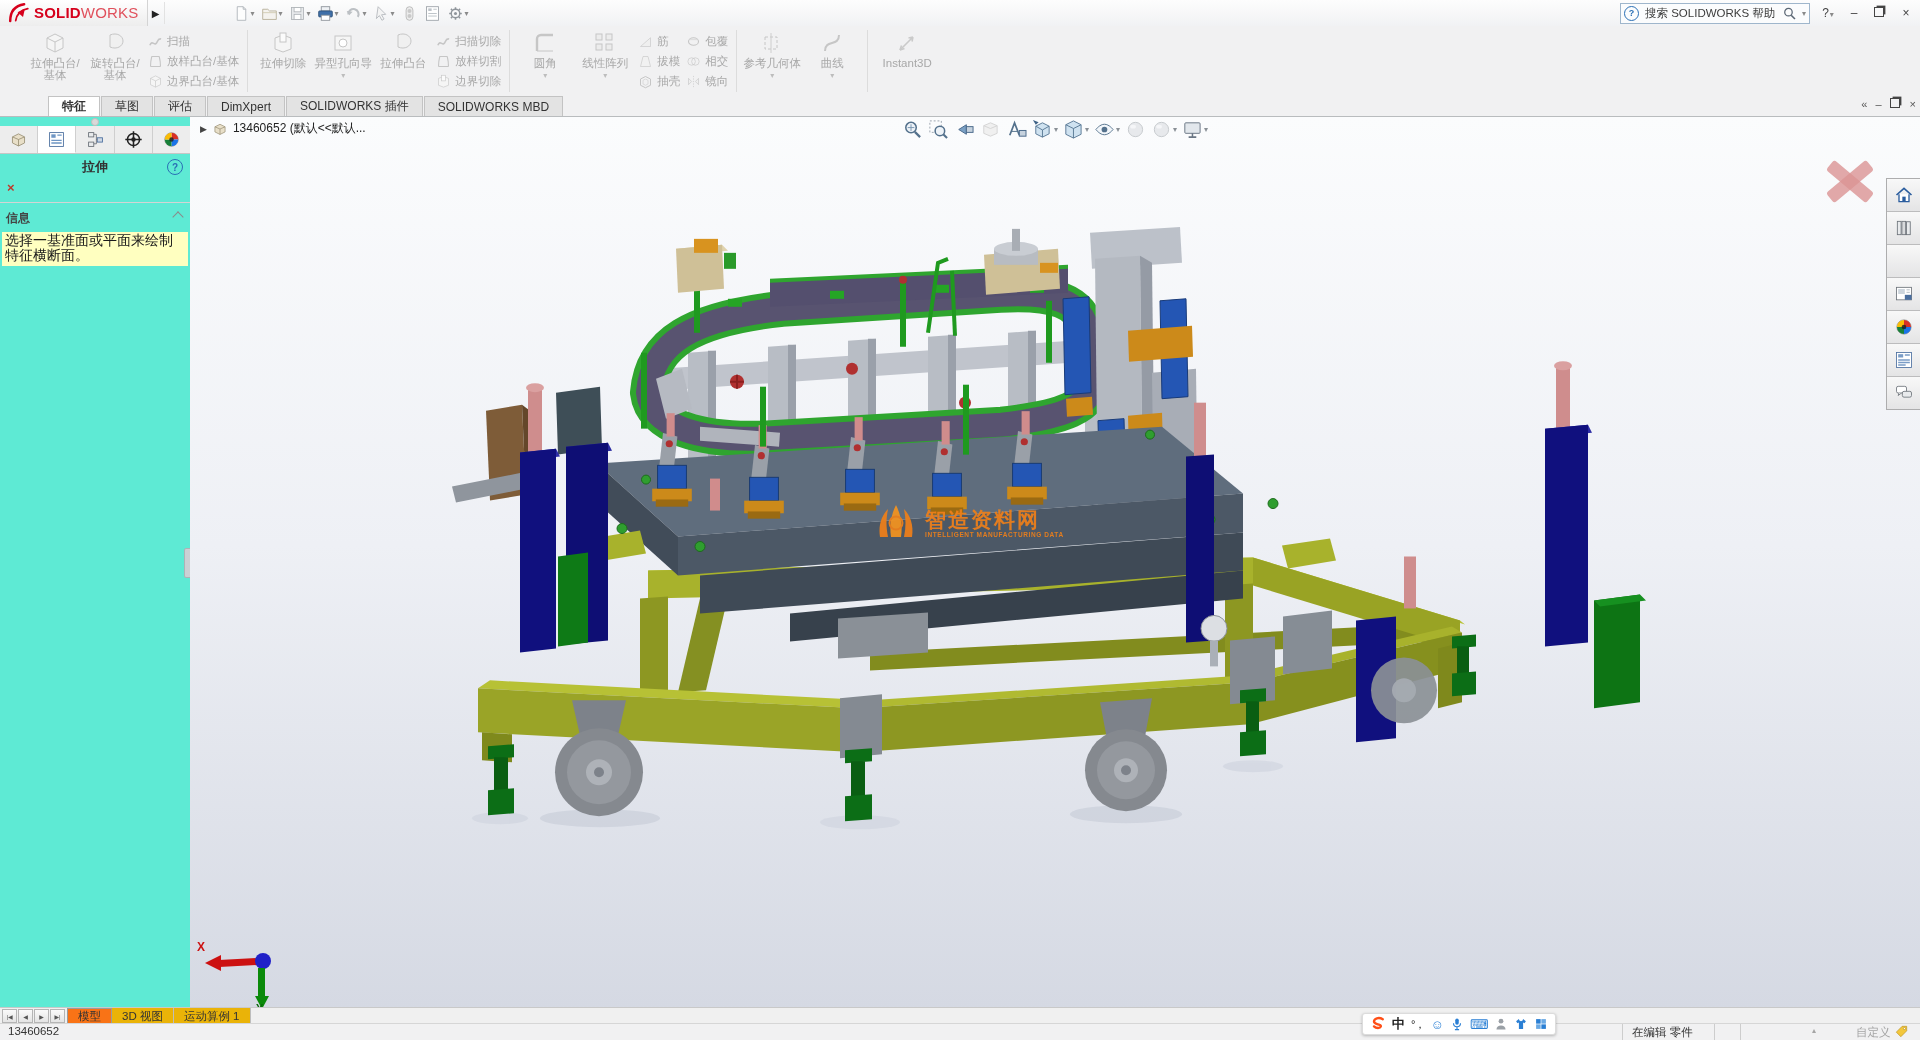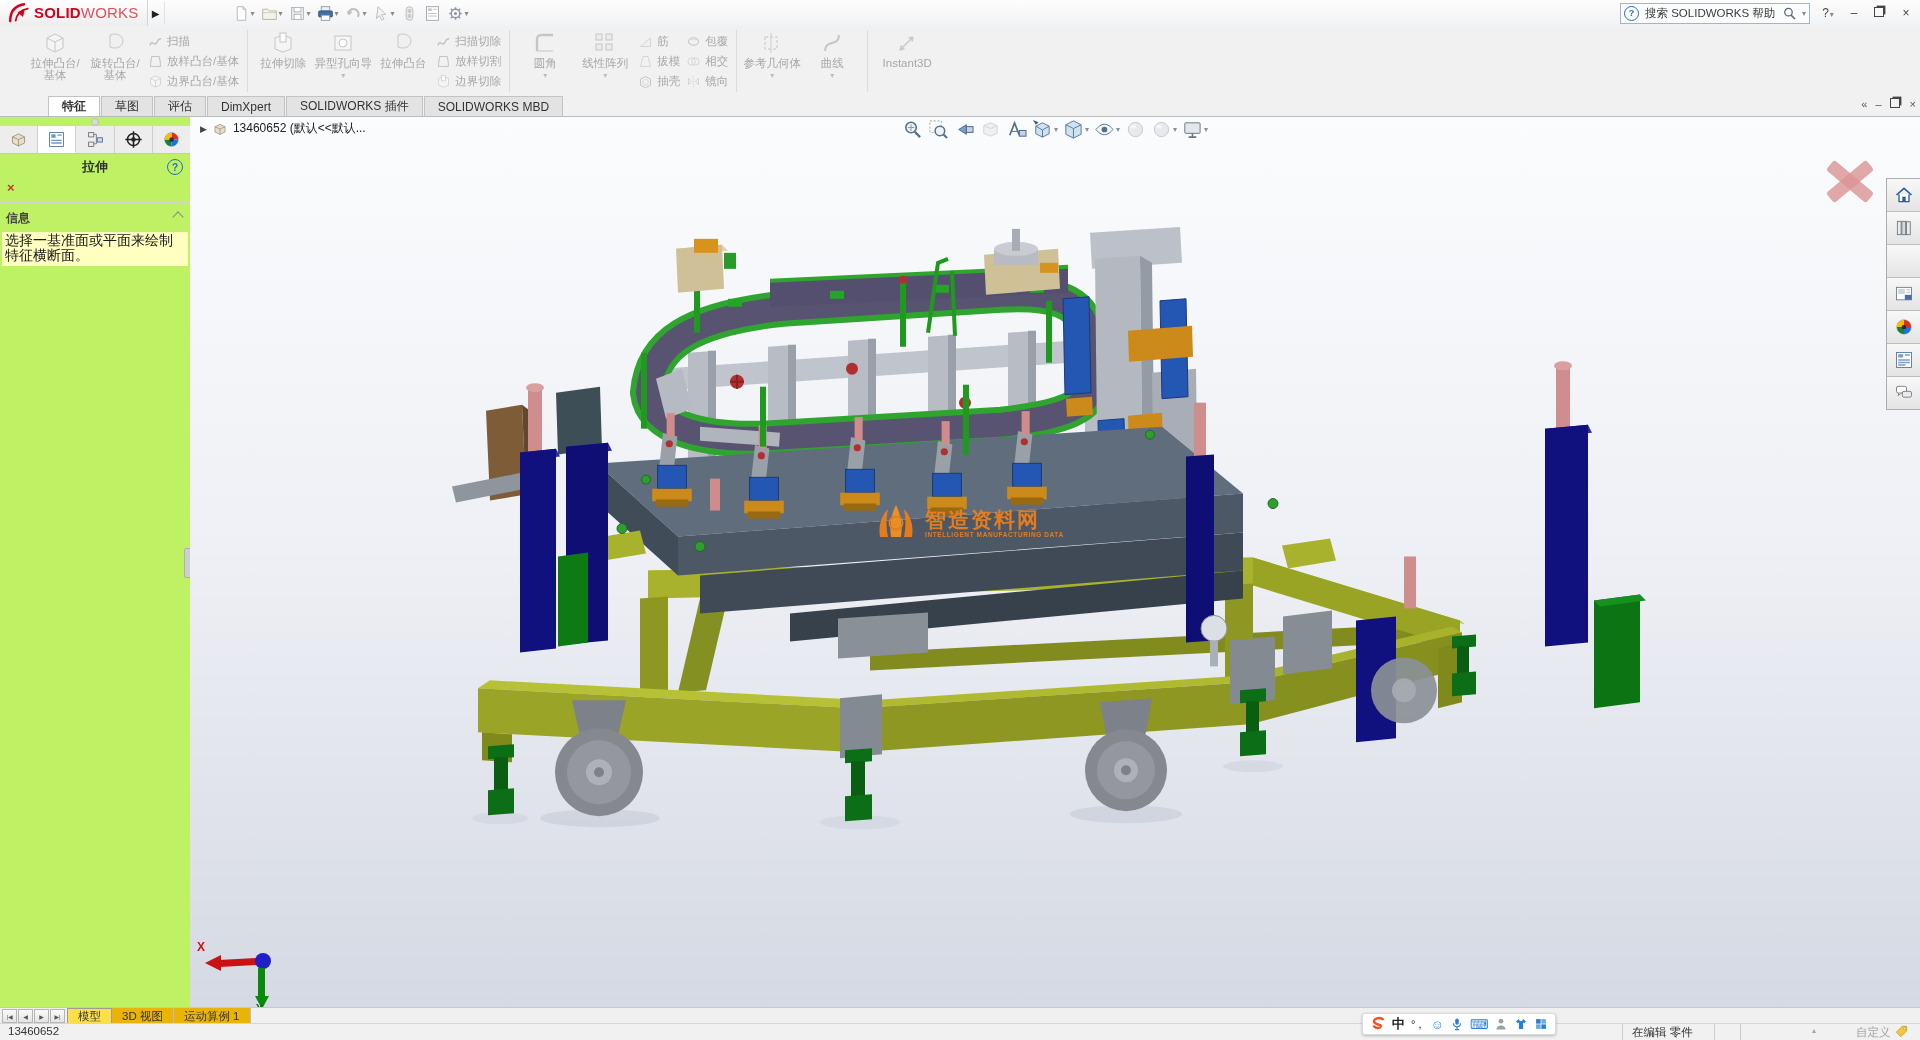--- a/index.html
+++ b/index.html
@@ -55,21 +55,21 @@
   
   .cmdtabs{position:absolute;top:96px;left:0;right:0;height:20px;background:#f1f1f2;
     display:flex;align-items:flex-end;border-bottom:1px solid #b9bcbe;}
   .ctab{height:19px;display:flex;align-items:center;padding:0 13px;font-size:12px;color:#333;
     background:#e3e3e3;border:1px solid #c3c3c3;border-bottom:none;margin-right:1px;}
   .ctab.active{background:#ffffff;font-weight:bold;margin-left:48px;}
   .doc-controls{position:absolute;right:4px;top:2px;display:flex;align-items:center;gap:8px;
     font-size:11px;color:#555;}
 
   
-  .panel{position:absolute;top:117px;left:0;width:190px;bottom:32px;background:#bef264;
+  .panel{position:absolute;top:117px;left:0;width:190px;bottom:32px;background:#5eead4;
     border-right:1px solid #b5b8ba;}
   .panel-grip{height:9px;display:flex;align-items:center;justify-content:center;}
   .panel-grip .dot{width:6px;height:6px;border-radius:50%;background:#d9d9d9;border:1px solid #bdbdbd;}
   .ptabs{display:flex;height:27px;border-bottom:1px solid #c6c6c6;}
   .ptab{flex:1;display:flex;align-items:center;justify-content:center;background:#ededed;
     border-right:1px solid #cfcfcf;}
   .ptab.active{background:#ffffff;border-bottom:1px solid #fff;}
   .ptab svg{width:19px;height:19px;}
   .pm-titlerow{position:relative;height:26px;display:flex;align-items:center;justify-content:center;}
   .pm-title{font-size:13px;font-weight:bold;color:#333;}
@@ -117,21 +117,21 @@
   .triad{position:absolute;left:5px;top:818px;}
 
   
   .tabbar{position:absolute;left:0;right:0;bottom:16px;height:16px;background:#f0f0f0;
     border-top:1px solid #c9c9c9;display:flex;align-items:stretch;font-size:11.5px;color:#333;}
   .navbtns{display:flex;align-items:center;padding:0 2px;gap:1px;}
   .navbtn{width:13px;height:12px;border:1px solid #b5b5b5;background:linear-gradient(#fafafa,#e4e4e4);
     font-size:6px;color:#555;display:flex;align-items:center;justify-content:center;}
   .btab{display:flex;align-items:center;padding:0 10px;background:#eab308;
     border-right:1px solid #bdbdbd;}
-  .btab.active{background:#fde047;border:1px solid #9b9b9b;border-bottom:none;}
+  .btab.active{background:#f97316;border:1px solid #9b9b9b;border-bottom:none;}
   .statusbar{position:absolute;left:0;right:0;bottom:0;height:16px;background:#f1f1f2;
     border-top:1px solid #d6d6d6;font-size:11.5px;color:#333;padding-left:11px;}
   .sb-doc{position:absolute;left:8px;top:1px;}
   .sb-sep{position:absolute;top:0;bottom:0;width:1px;background:#cdcdcd;}
   .sb-edit{position:absolute;left:1632px;top:1px;}
   .sb-custom{position:absolute;left:1856px;top:1px;color:#a5a5a5;}
   .sb-custcaret{position:absolute;left:1812px;top:2px;color:#a5a5a5;font-size:8px;}
   .sb-tag{position:absolute;left:1895px;top:1px;}
   .sb-tag svg{width:13px;height:13px;}
 

